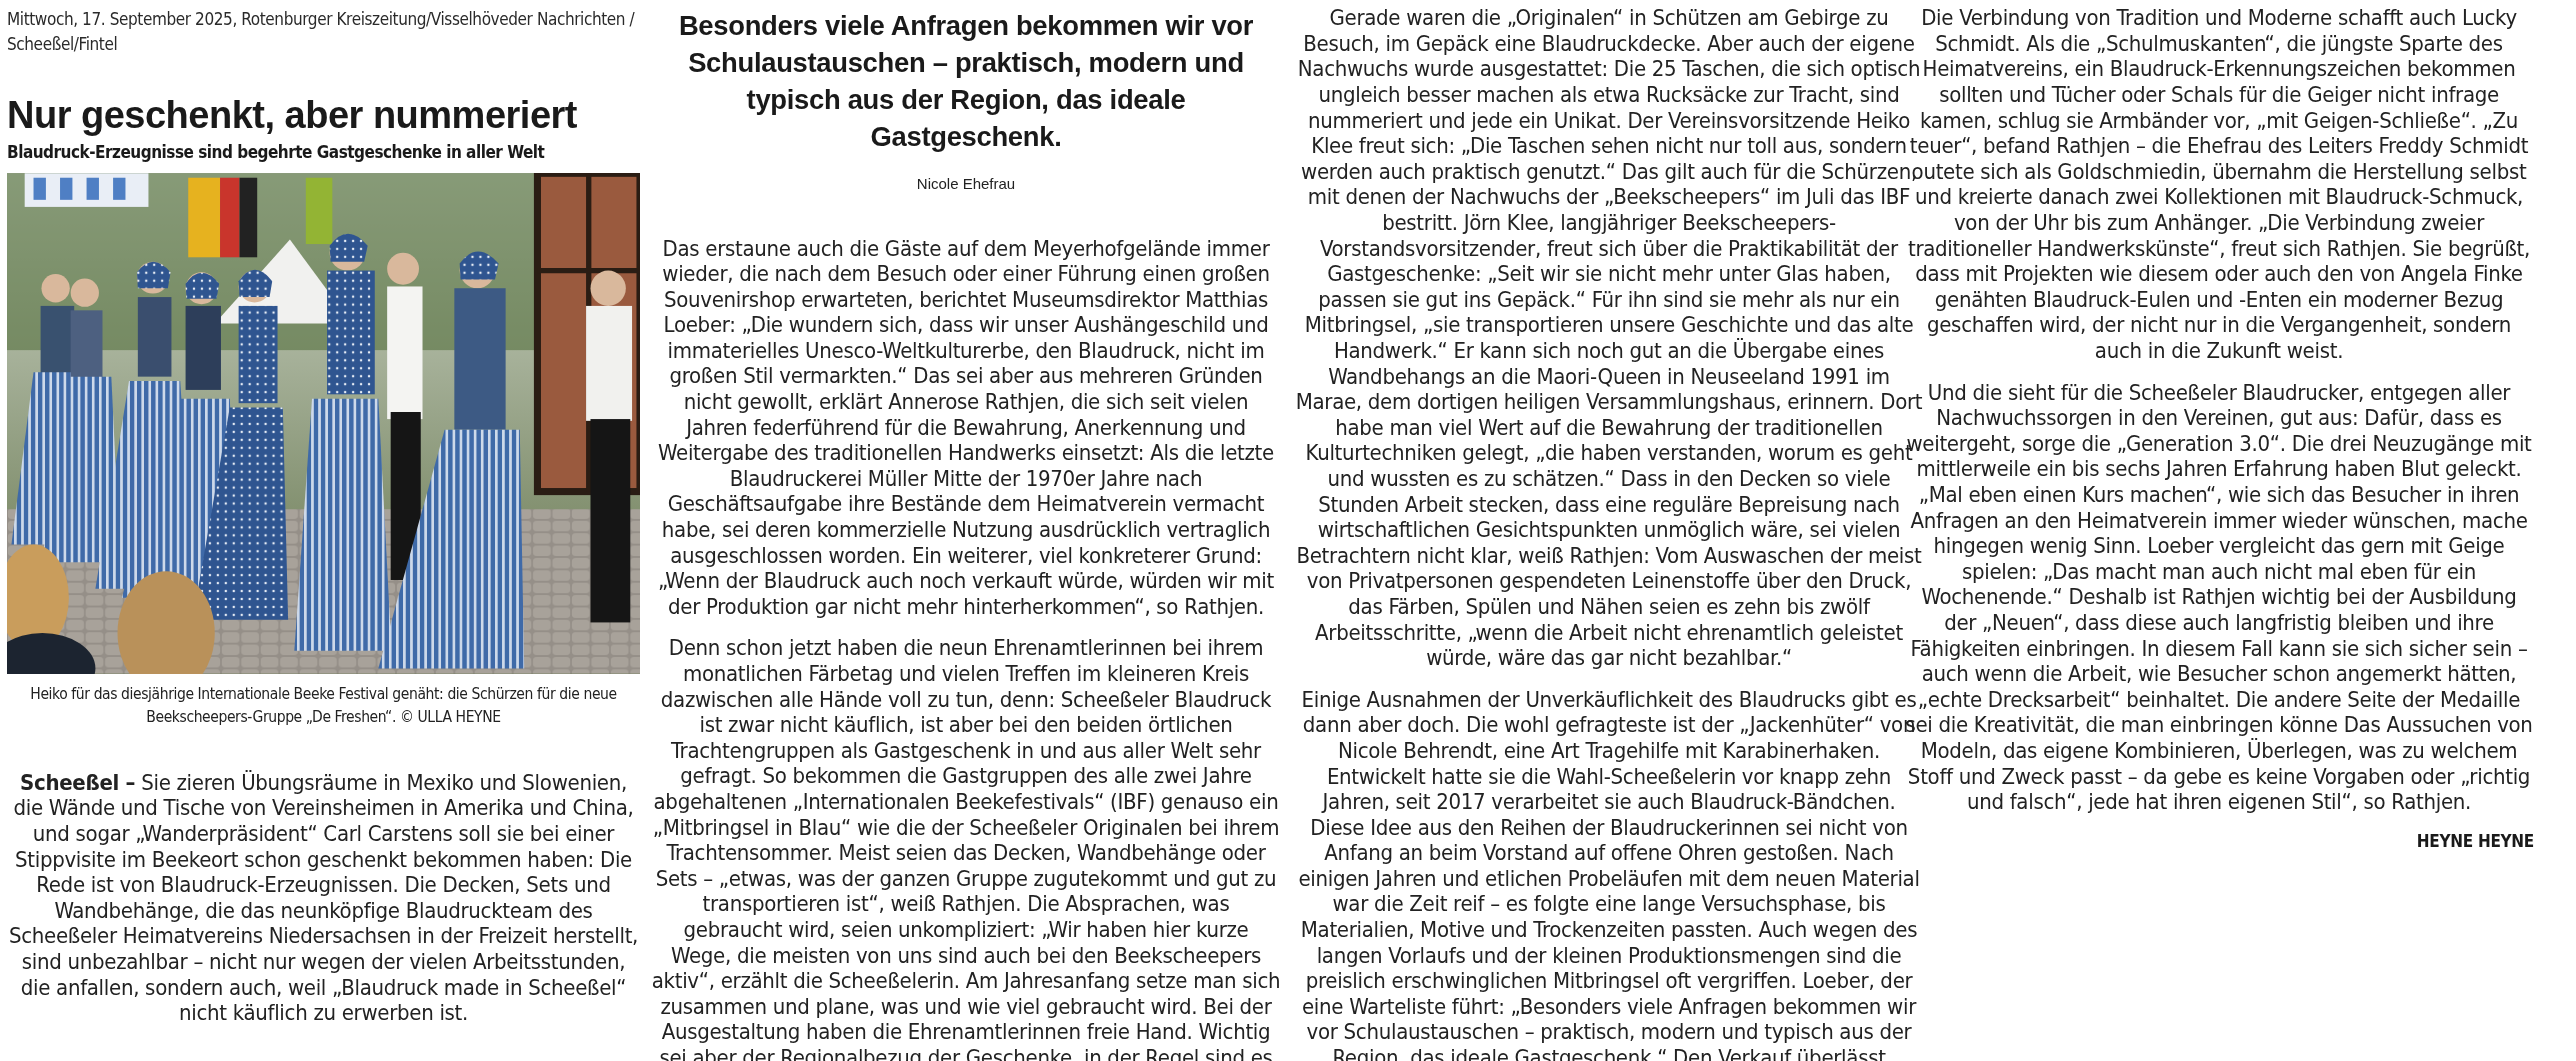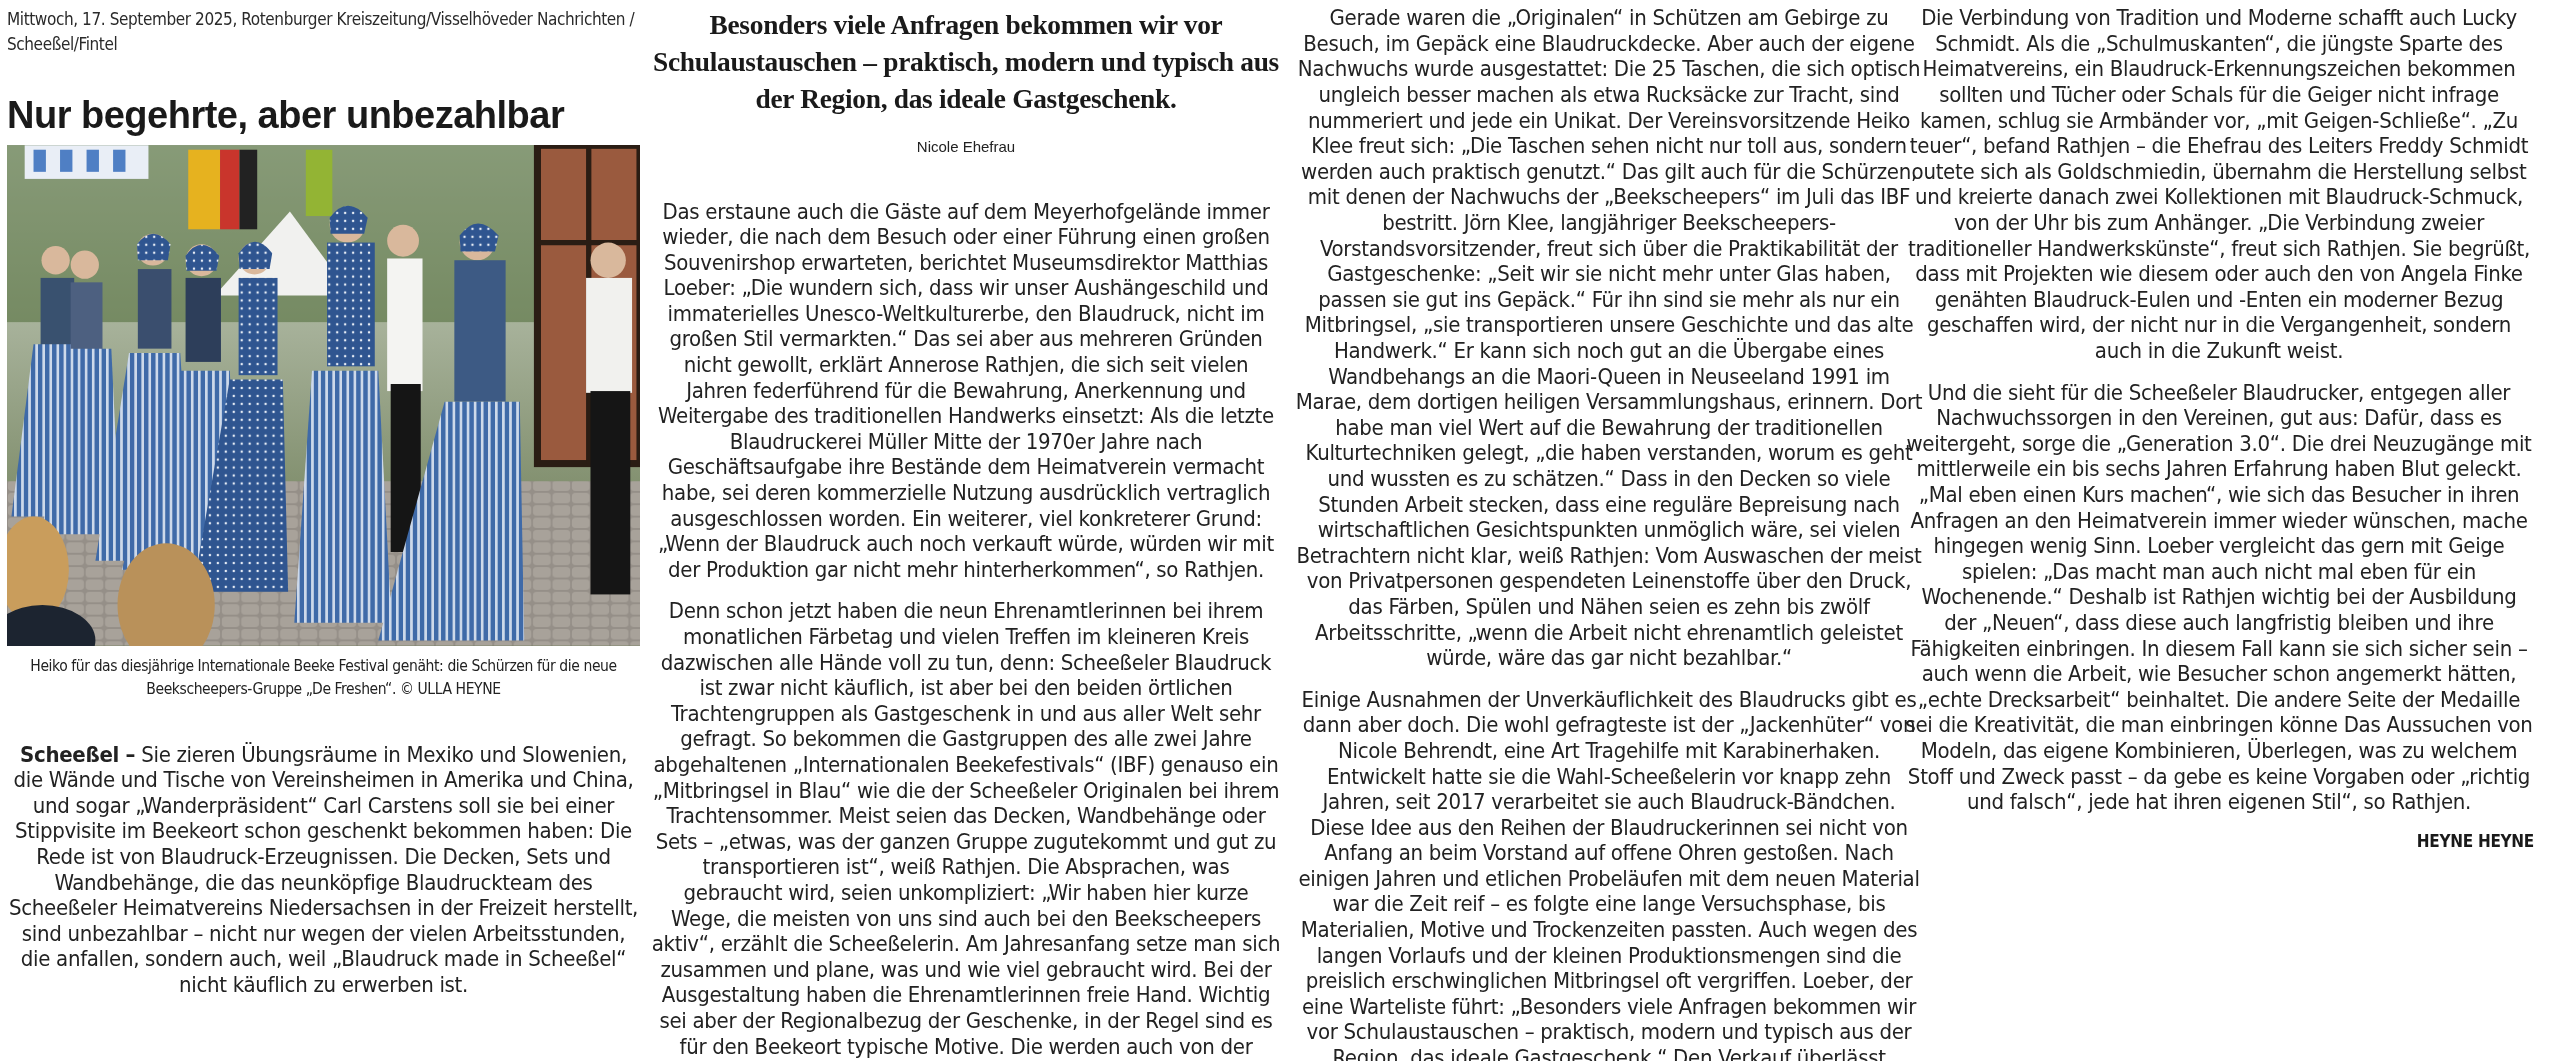--- a/index.html
+++ b/index.html
@@ -11,32 +11,33 @@
   #c4 { left: 1904px; width: 630px; }
   .body-text { font-family: "DejaVu Sans Condensed", "DejaVu Sans", sans-serif; font-size: 22px; line-height: 25.6px; letter-spacing: -0.3px; text-align: center; margin: 0; color: #222; font-stretch: condensed; }
   .para { margin: 0 0 16px 0; }
   .dateline { font-family: "DejaVu Sans", sans-serif; font-size: 17px; line-height: 25px; color: #2a2a2a; letter-spacing: -0.4px; margin: 7px 0 0 0; font-stretch: condensed; }
   .headline { font-family: "Liberation Sans", sans-serif; font-weight: bold; font-size: 38px; line-height: 42px; margin: 37px 0 0 0; letter-spacing: -0.5px; color: #1a1a1a; }
   .subhead { font-family: "DejaVu Sans", sans-serif; font-weight: bold; font-size: 17px; line-height: 23px; margin: 5.3px 0 0 0; letter-spacing: -0.5px; color: #1a1a1a; font-stretch: condensed; }
   .photo { position: relative; margin-top: 8.8px; width: 633px; height: 501px; overflow: hidden; background: #6b7a5a; }
   .caption { font-family: "DejaVu Sans", sans-serif; font-size: 15.5px; line-height: 23px; text-align: center; margin: 8.8px 0 0 0; color: #222; letter-spacing: -0.4px; font-stretch: condensed; }
   .lead { margin-top: 41px; }
   .lead .dateplace { font-weight: bold; }
-  .pullquote { font-family: Liberation Serif, serif; font-weight: bold; font-size: 27.4px; line-height: 37px; text-align: center; margin: 7px 0 0 0; color: #1a1a1a; letter-spacing: -0.3px; }
+  .pullquote { font-family: Liberation Sans, sans-serif; font-weight: bold; font-size: 27.4px; line-height: 37px; text-align: center; margin: 7px 0 0 0; color: #1a1a1a; letter-spacing: -0.3px; }
   .pq-author { font-family: "Liberation Sans", sans-serif; font-size: 15px; text-align: center; margin: 19.5px 0 0 0; color: #222; }
   #c2 .body-start { margin-top: 44px; }
   #c3 .body-text, #c4 .body-text { margin-top: 5.3px; }
   .byline { font-family: "DejaVu Sans", sans-serif; font-weight: bold; font-size: 17px; text-align: right; margin: 0; color: #1a1a1a; letter-spacing: -0.3px; font-stretch: condensed; }
 </style>
 </head>
 <body>
 
 <div class="col" id="c1">
   <p class="dateline">Mittwoch, 17. September 2025, Rotenburger Kreiszeitung/Visselhöveder Nachrichten / Scheeßel/Fintel</p>
-  <h1 class="headline">Nur begehrte, aber unbezahlbar</h1>
+  <h1 class="headline">Nur geschenkt, aber nummeriert</h1>
+  <p class="subhead">Blaudruck-Erzeugnisse sind begehrte Gastgeschenke in aller Welt</p>
   <div class="photo" title="Tanzgruppe in Blaudruck-Trachten mit blauen Schürzen und gepunkteten Kopftüchern auf Kopfsteinpflaster">
     <svg width="633" height="501" viewBox="0 0 716 566">
       <defs>
         <linearGradient id="sky" x1="0" y1="0" x2="0" y2="1">
           <stop offset="0" stop-color="#cfd6c9"></stop>
           <stop offset="1" stop-color="#5f7046"></stop>
         </linearGradient>
         <linearGradient id="ground" x1="0" y1="0" x2="0" y2="1">
           <stop offset="0" stop-color="#8c8680"></stop>
           <stop offset="1" stop-color="#a29c94"></stop>

